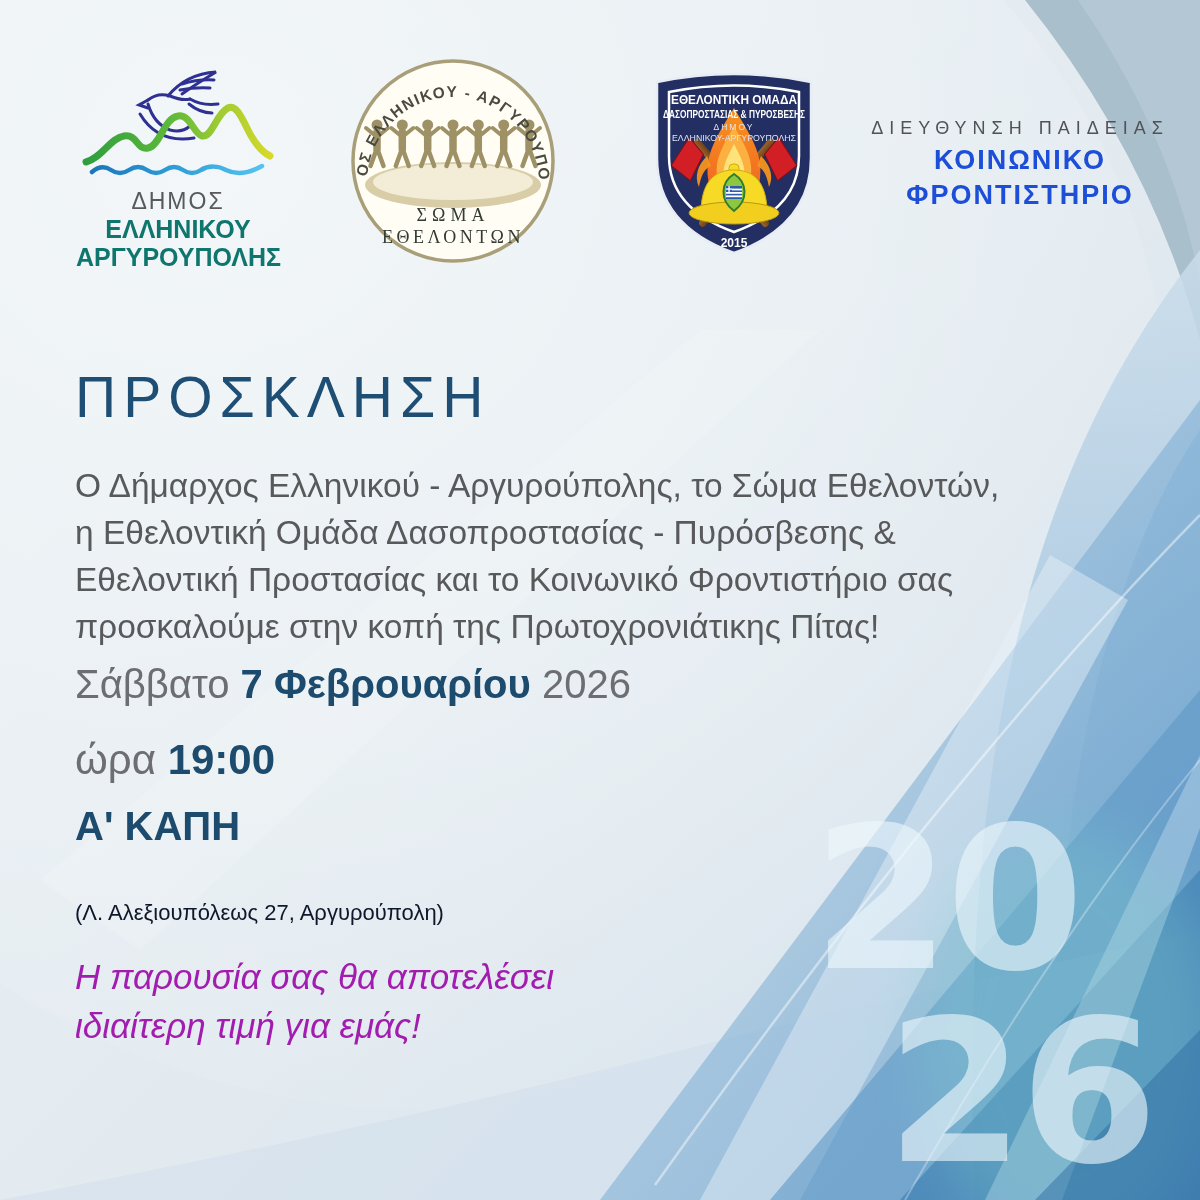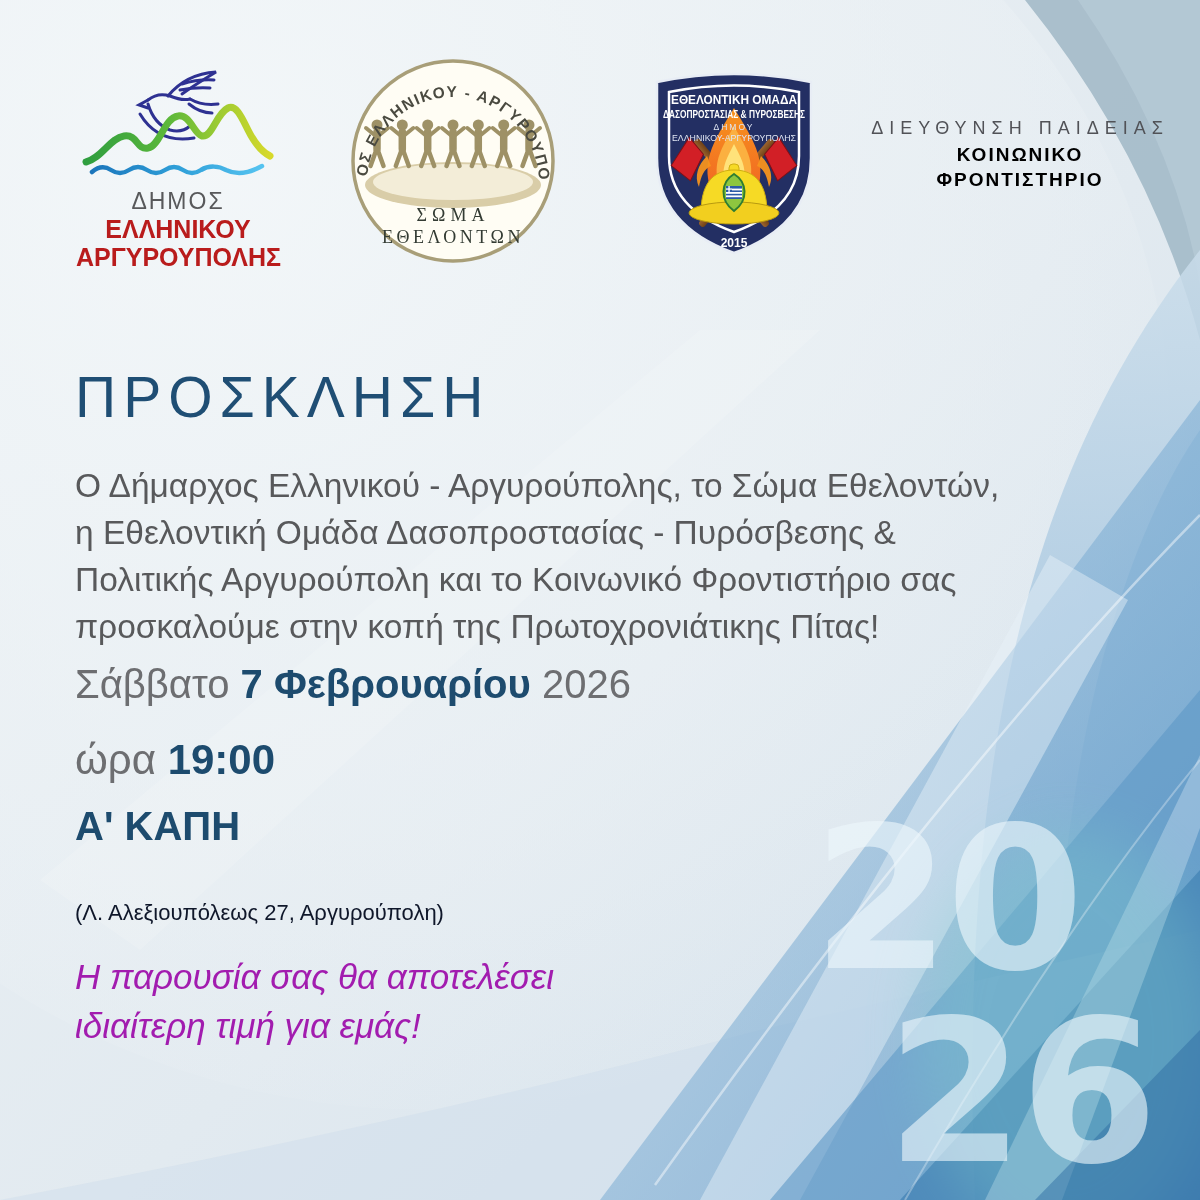--- a/index.html
+++ b/index.html
@@ -10,26 +10,26 @@
   
   .wm{position:absolute;font-family:"DejaVu Sans",sans-serif;font-weight:bold;
       font-size:198px;line-height:1;letter-spacing:-4px;
       color:rgba(238,247,252,0.62);}
   .wm20{top:801px;right:120px;text-align:center;}
   .wm26{top:994px;right:46px;}
 
   
   .muni{position:absolute;left:76px;top:56px;width:204px;text-align:center;}
   .muni-l1{font-size:23px;letter-spacing:2px;color:#58595b;margin-top:0;}
-  .muni-l2,.muni-l3{font-size:25px;font-weight:bold;color:#b91c1c;line-height:1.12;}
+  .muni-l2,.muni-l3{font-size:25px;font-weight:bold;color:#0f766e;line-height:1.12;}
   .vol{position:absolute;left:347px;top:55px;width:212px;height:212px;}
   .badge{position:absolute;left:645px;top:58px;width:178px;height:202px;}
   .dept{position:absolute;left:858px;top:118px;width:324px;text-align:center;color:#515257;}
   .dept-l1{font-size:18px;letter-spacing:6px;margin-bottom:4px;font-weight:400;}
-  .dept-l2,.dept-l3{font-size:19px;font-weight:bold;letter-spacing:2px;line-height:1.3;color:#000000;}
+  .dept-l2,.dept-l3{font-size:27px;font-weight:bold;letter-spacing:2px;line-height:1.3;color:#1d4ed8;}
 
   
   .title{position:absolute;left:75px;top:326px;font-size:57px;font-weight:400;
          letter-spacing:7px;color:#1f4e74;}
   .bodytext{position:absolute;left:75px;top:428px;width:980px;font-size:33.5px;
             line-height:47px;color:#58595b;}
   .dateline{position:absolute;left:75px;top:662px;font-size:40px;color:#6d6e71;}
   .timeline{position:absolute;left:75px;top:736px;font-size:42px;color:#6d6e71;}
   .strong{font-weight:bold;color:#1d4b6e;}
   .venue{position:absolute;left:75px;top:804px;font-size:40px;font-weight:bold;color:#1d4b6e;}
@@ -258,21 +258,21 @@
     <div class="dept-l1">ΔΙΕΥΘΥΝΣΗ ΠΑΙΔΕΙΑΣ</div>
     <div class="dept-l2">ΚΟΙΝΩΝΙΚΟ</div>
     <div class="dept-l3">ΦΡΟΝΤΙΣΤΗΡΙΟ</div>
   </div>
 
   <h1 class="title">ΠΡΟΣΚΛΗΣΗ</h1>
 
   <p class="bodytext">
     <span>Ο Δήμαρχος Ελληνικού - Αργυρούπολης, το Σώμα Εθελοντών,</span><br>
     <span>η Εθελοντική Ομάδα Δασοπροστασίας - Πυρόσβεσης &amp;</span><br>
-    <span>Πολιτικής Αργυρούπολη και το Κοινωνικό Φροντιστήριο σας</span><br>
+    <span>Εθελοντική Προστασίας και το Κοινωνικό Φροντιστήριο σας</span><br>
     <span>προσκαλούμε στην κοπή της Πρωτοχρονιάτικης Πίτας!</span>
   </p>
 
   <div class="dateline">
     <span>Σάββατο</span>
     <span class="strong">7 Φεβρουαρίου</span>
     <span>2026</span>
   </div>
 
   <div class="timeline">

